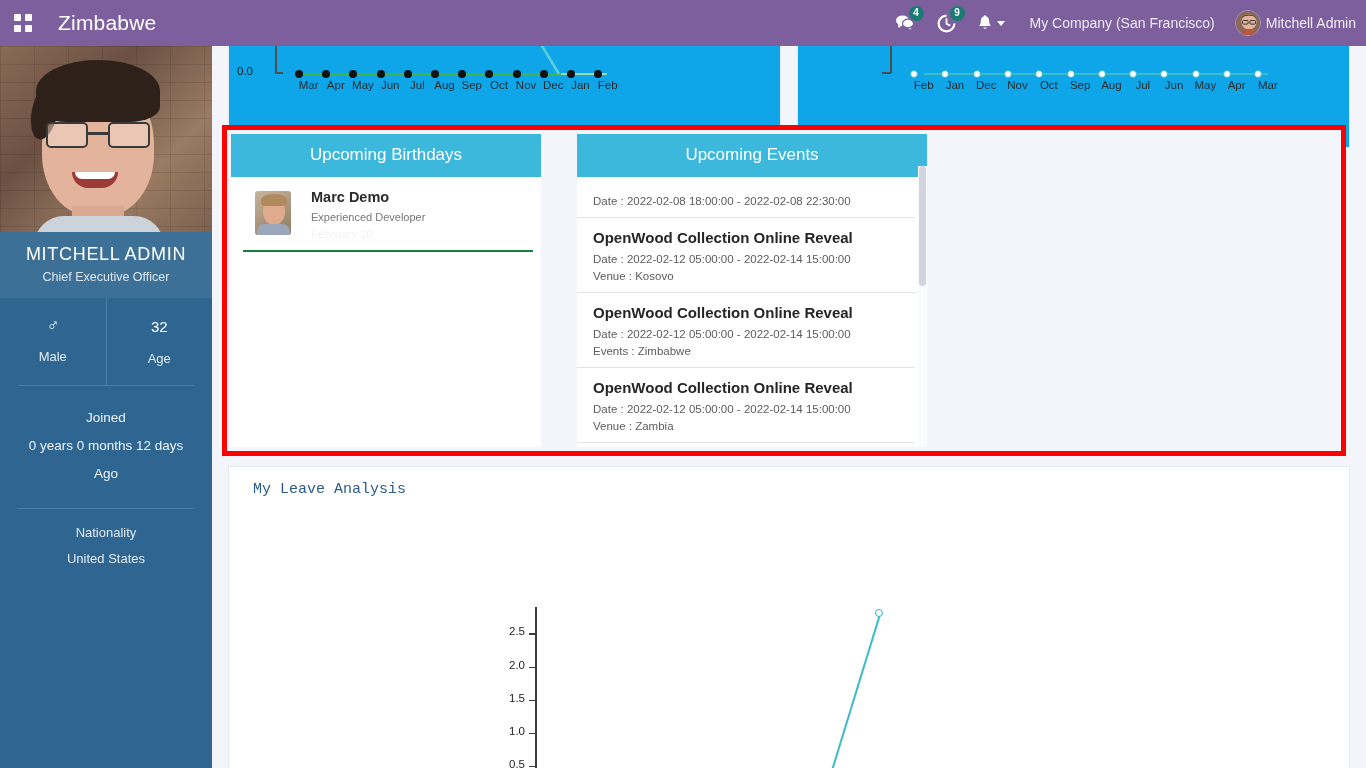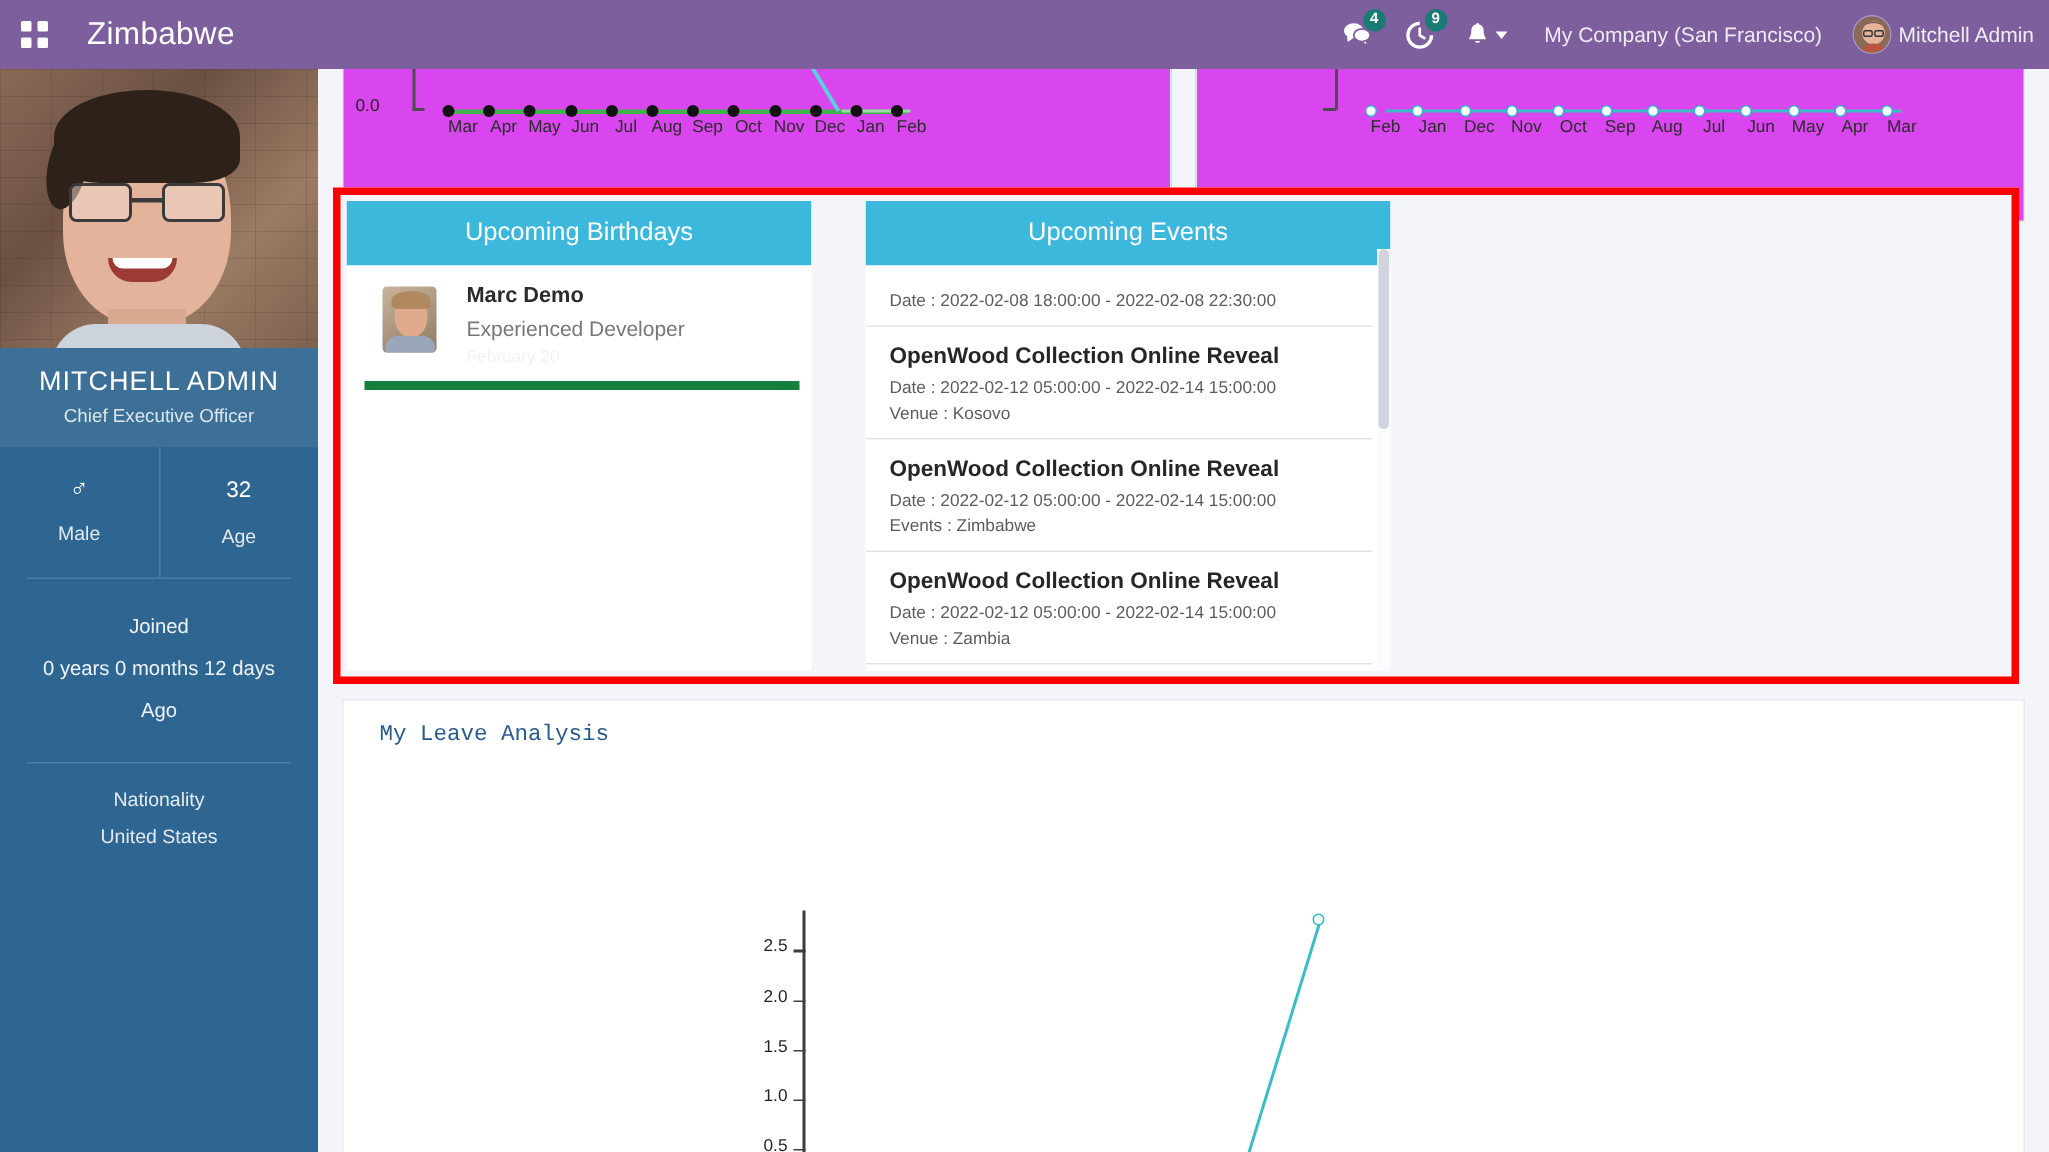--- a/index.html
+++ b/index.html
@@ -107,21 +107,21 @@
   
   .content {
     position: absolute; top: 46px; left: 212px;
     width: 1154px; height: 722px;
     background: #f4f5fa;
     overflow: hidden;
   }
 
   
   .toprow { position:absolute; top:-8px; left:16px; width:1122px; height:110px; display:flex; gap:16px;}
-  .topcard { background:#d946ef; border:1px solid #e6e9f0; position:relative; overflow:hidden;}
+  .topcard { background:#0ea5e9; border:1px solid #e6e9f0; position:relative; overflow:hidden;}
   .topcard.a { width:553px; }
   .topcard.b { width:553px; }
 
   .axisline { position:absolute; background:#4d4d4d; }
 
   .tick-lbls { position:absolute; display:flex; font-size:11.5px; color:#2b2b2b; }
   .tick-lbls span { text-align:center; }
 
   
   .redbox {
@@ -146,28 +146,28 @@
   .panel-head {
     background:#3cb8dd; color:#fff; text-align:center;
     font-size: 17px; font-weight: 400;
     padding: 11px 0 12px;
     flex: none;
   }
   .panel-body { flex: 1; overflow: hidden; background:#fff; }
 
   
   .bd-item { display:flex; align-items:flex-start; padding: 12px 14px 10px 12px;
-             border-bottom:6px solid #15803d; margin: 0 8px 0 12px;}
+             border-bottom:2px solid #15803d; margin: 0 8px 0 12px;}
   .bd-avatar { width:36px; height:44px; border-radius:3px; overflow:hidden; flex:none; margin-right:20px; margin-top:2px;
                background:linear-gradient(150deg,#c8b39c,#8f7a64); position:relative;}
   .bd-face{position:absolute;left:8px;top:6px;width:22px;height:28px;border-radius:48%;background:#e0ab8d;}
   .bd-hair{position:absolute;left:6px;top:3px;width:26px;height:12px;border-radius:50% 50% 20% 20%;background:#b08a5e;}
   .bd-body{position:absolute;left:2px;top:33px;width:33px;height:12px;border-radius:8px 8px 0 0;background:#9aa7bb;}
   .bd-name { font-size: 14.5px; font-weight: bold; color: #2b2b2b; }
-  .bd-job  { font-size: 14px; color: #777; margin-top: 6px; }
+  .bd-job  { font-size: 11px; color: #777; margin-top: 6px; }
   .bd-date { font-size: 11.5px; color: #f2f2f2; margin-top: 5px; }
   .ev-item { padding: 11px 14px 10px 16px; border-bottom: 1px solid #e3e3e3; margin-right: 12px; }
   .ev-title { font-size: 15px; font-weight: bold; color: #262626; }
   .ev-meta  { font-size: 11.5px; color: #5c5c5c; margin-top: 7px; }
   .ev-meta + .ev-meta { margin-top: 5px; }
 
   .scrollbar {
     position:absolute; right:0; top:32px; width:9px; height:281px;
     background: #fafbfd;
   }

